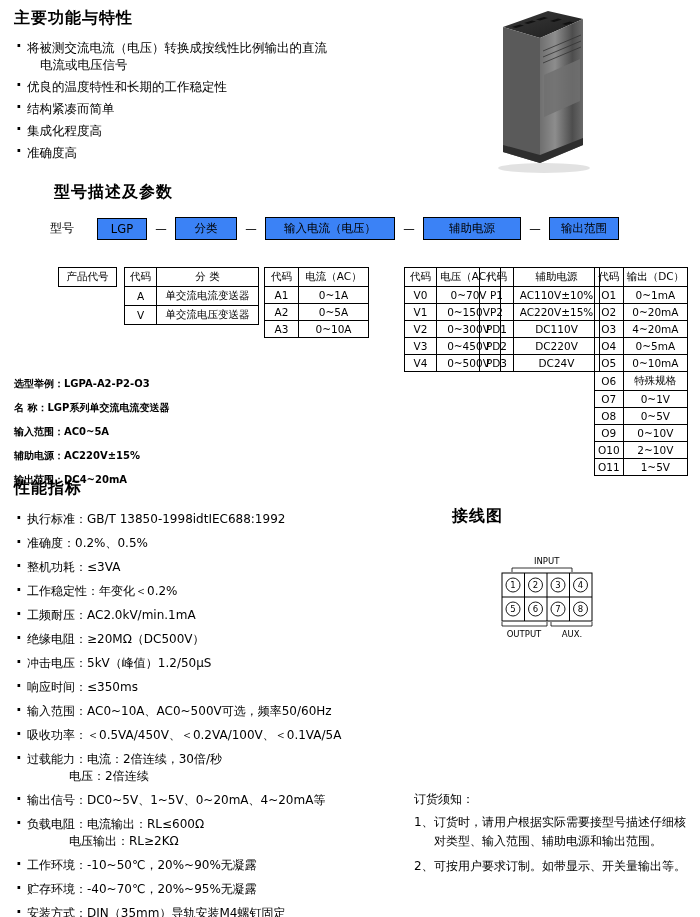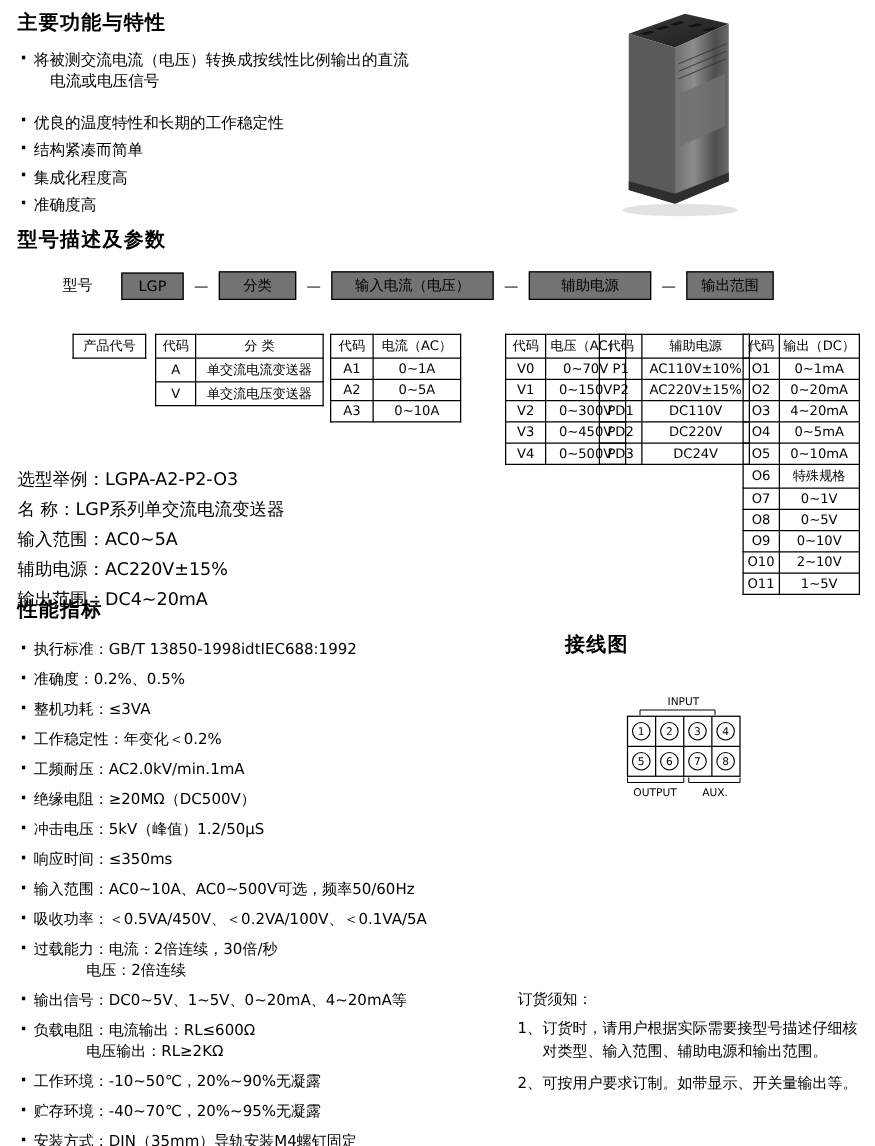--- a/index.html
+++ b/index.html
@@ -25,44 +25,44 @@
 
   
   #top-features { position:absolute; left:14px; top:8px; width:390px; }
   #top-features .sec-title { margin-bottom:10px; }
 
   
   #product-photo { position:absolute; left:440px; top:5px; width:250px; height:175px; }
 
   
   #model-sec { position:absolute; left:14px; top:182px; width:672px; }
-  #model-sec .sec-title { margin-bottom:8px; }
+  #model-sec .sec-title { margin-bottom:8px;margin-left:40px; }
 
   
   .code-row { display:flex; align-items:center; gap:0; margin:14px 0 0 36px; font-size:11.5px; }
   .code-box {
-    border:1px solid #000; padding:3px 0; text-align:center; background:#737373;
+    border:1px solid #000; padding:3px 0; text-align:center; background:#3b82f6;
   }
   .dash { width:28px; text-align:center; }
   .lbl-type { margin-right:23px; font-size:12px; }
 
   
   .tbl { border-collapse:collapse; font-size:10.5px; }
   .tbl td { border:1px solid #000; padding:2px 3px; text-align:center; white-space:nowrap; height:16px; }
 
   #tbl-area { position:absolute; left:14px; top:267px; width:672px; height:215px; }
   #t-prod  { position:absolute; left:44px; top:0px; }
   #t-class { position:absolute; left:110px; top:0px; }
   #t-cur   { position:absolute; left:250px; top:0px; }
   #t-volt  { position:absolute; left:390px; top:0px; }
   #t-aux   { position:absolute; left:465px; top:0px; }
   #t-out   { position:absolute; left:580px; top:0px; }
 
   
-  #example { position:absolute; left:14px; top:372px; font-size:14px; line-height:24px; }
+  #example { position:absolute; left:14px; top:372px; font-size:10px; line-height:24px;font-weight:bold; }
   #example .ex-line span.k { display:inline-block; }
 
   
   #perf-sec { position:absolute; left:14px; top:478px; width:420px; }
   #perf-sec .sec-title { margin-bottom:12px; }
   #perf-list li { margin-bottom:7px; font-size:12px; line-height:17px; }
   .sub-ind { display:block; padding-left:42px; }
 
   
   #wiring-sec { position:absolute; left:452px; top:506px; width:240px; }
@@ -75,21 +75,21 @@
   #order-note li { position:relative; padding-left:20px; margin-bottom:6px; }
   #order-note li .num { position:absolute; left:0; top:0; }
 </style>
 </head>
 <body>
 
 <div id="top-features">
   <div class="sec-title">主要功能与特性</div>
   <ul class="bullet-list">
     <li style="margin-bottom:0;padding-left:13px;"><span>将被测交流电流（电压）转换成按线性比例输出的直流</span></li>
-    <li style="padding-left:26px;margin-bottom:16px;"><span>电流或电压信号</span></li>
+    <li style="padding-left:26px;margin-bottom:5px;"><span>电流或电压信号</span></li>
     <li><span>优良的温度特性和长期的工作稳定性</span></li>
     <li><span>结构紧凑而简单</span></li>
     <li><span>集成化程度高</span></li>
     <li><span>准确度高</span></li>
   </ul>
 </div>
 <style>
   #top-features .bullet-list li:nth-child(2):before { content:""; }
 </style>
 

